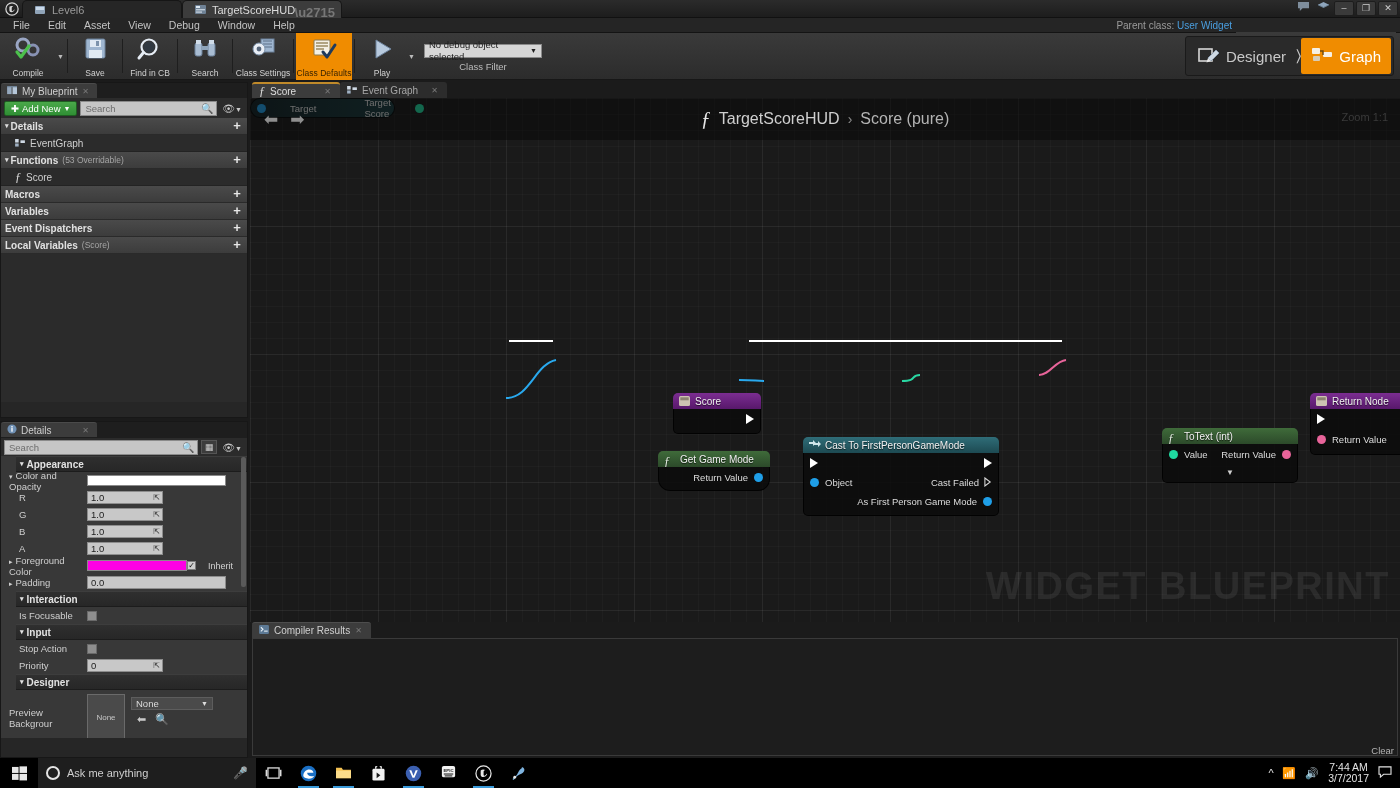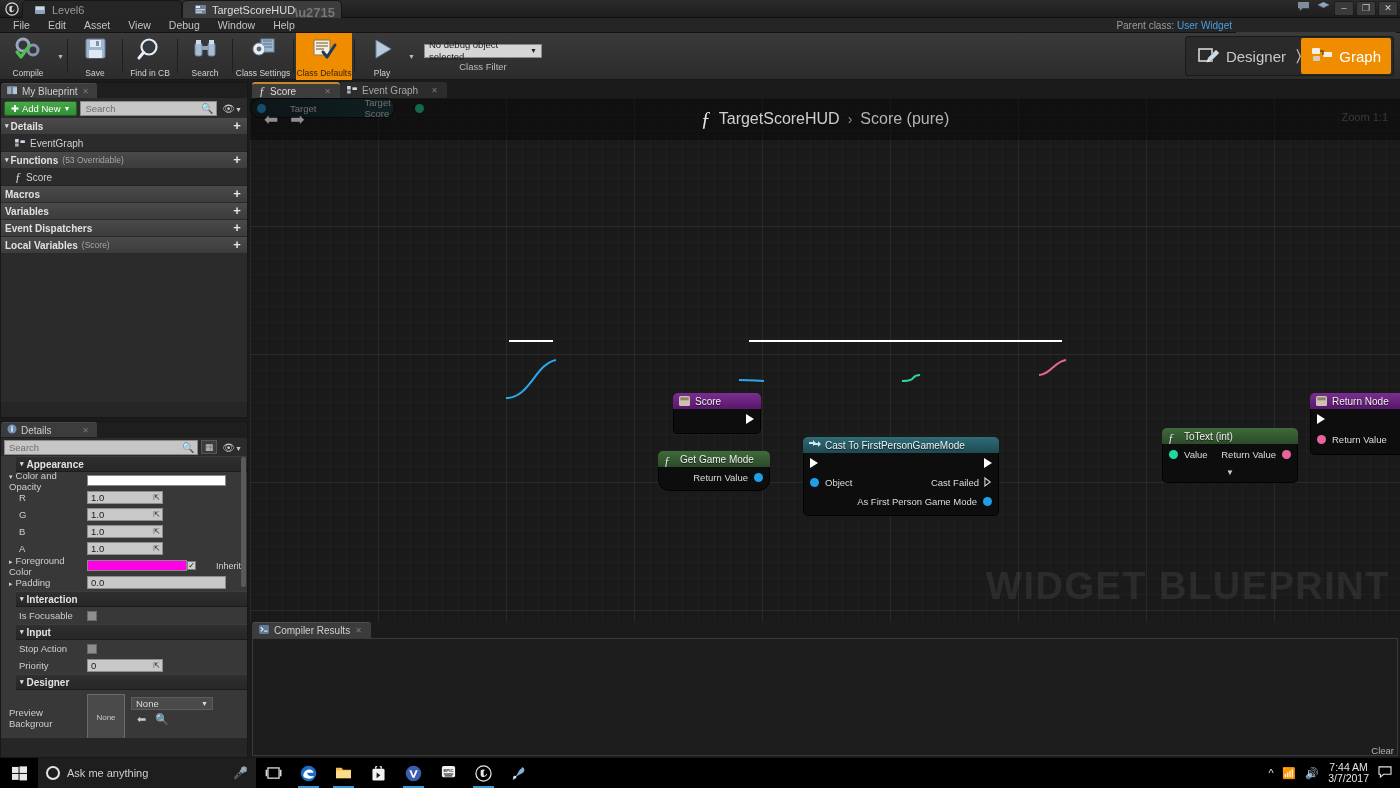--- a/index.html
+++ b/index.html
@@ -194,21 +194,21 @@
   .num {
     width:76px; height:13px; background:#c8c8c8; border:1px solid #8d8d8d;
     color:#1c1c1c; font-size:9.5px; line-height:11px; padding-left:3px;
     display:flex; align-items:center; justify-content:space-between;
   }
   .num .spin { font-size:8px; color:#333; padding-right:2px; }
   .swatch-white { width:139px; height:11px; background:#fff; border:1px solid #8a8a8a; }
   .swatch-mag { width:100px; height:11px; background:#ff00e5; border:1px solid #8a8a8a; }
   .chk { width:9px; height:9px; background:#cfcfcf; border:1px solid #7d7d7d; display:inline-flex; align-items:center; justify-content:center; font-size:8px; color:#111; }
   .chk.empty { background:#8e8e8e; border-color:#6a6a6a; width:10px; height:10px;}
-  .inherit { font-size:9px; color:#d2d2d2; margin-left:20px; }
+  .inherit { font-size:9px; color:#d2d2d2; margin-left:12px; }
   .wide-field {
     width:139px; height:13px; background:#c8c8c8; border:1px solid #8d8d8d;
     color:#1c1c1c; font-size:9.5px; line-height:11px; padding-left:3px; display:flex; align-items:center;
   }
   .det-scroll {
     position:absolute; right:1px; top:1px; width:5px; height:130px;
     background:#5a5a5a; border-radius:2px;
   }
   .designer-block { display:flex; align-items:stretch; height:56px; background:#383838; }
   .designer-block .dlab { width:86px; display:flex; align-items:center; padding-left:8px; font-size:9.5px; color:#cfcfcf; }

